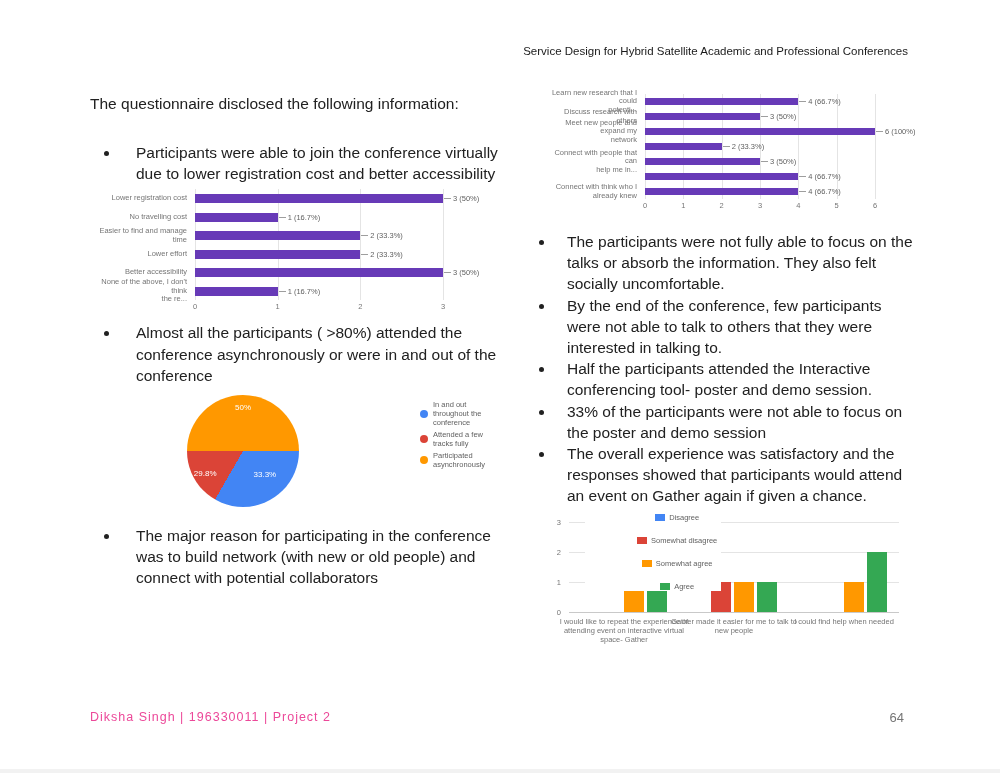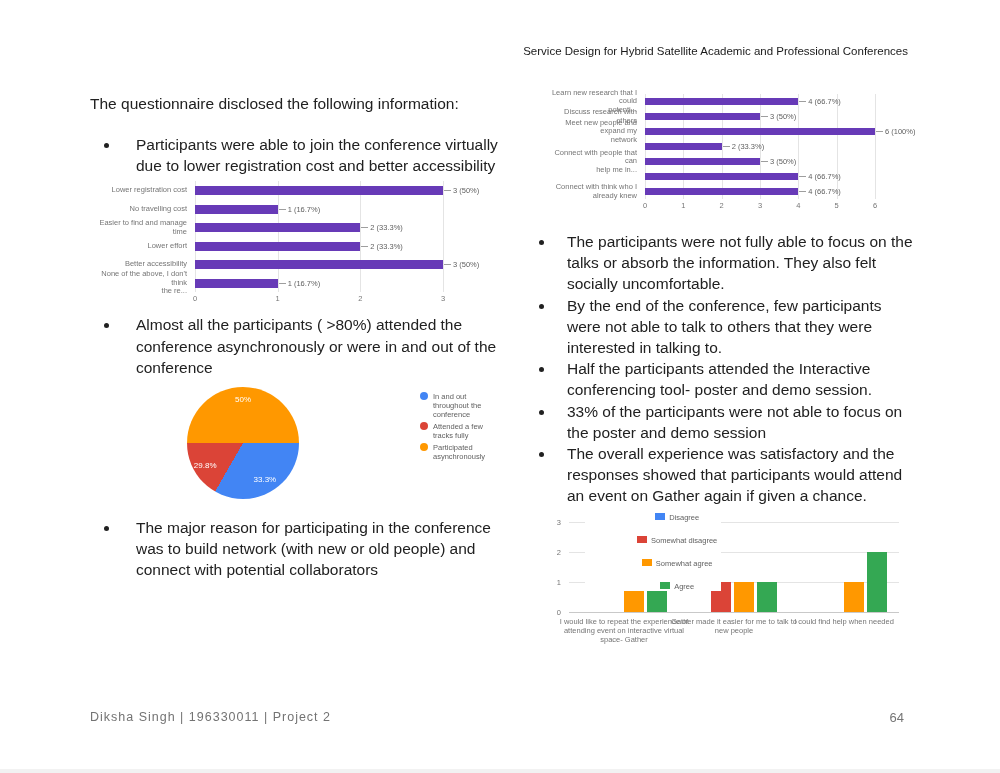--- a/index.html
+++ b/index.html
@@ -1,21 +1,21 @@
 <!DOCTYPE html>
 <html><head>
 <meta charset="utf-8">
 <style>
   html,body{margin:0;padding:0;background:#fff;}
   body{width:1000px;height:773px;font-family:"Liberation Sans",sans-serif;color:#212121;overflow:hidden;}
   .page{position:relative;width:1000px;height:773px;background:#fff;}
   .header-title{position:absolute;top:45px;left:0;width:908px;text-align:right;font-size:11.5px;color:#1a1a1a;}
   .col-left{position:absolute;left:90px;top:95px;width:422px;}
   .col-right{position:absolute;left:545px;top:88px;width:374px;}
-  .intro{margin:0 0 21px 0;font-size:15.5px;}
+  .intro{margin:0 0 29px 0;font-size:15.5px;}
   ul.bullets{margin:0;padding-left:30px;font-size:15.5px;line-height:21.2px;list-style:disc;}
   ul.bullets li{padding-left:16px;margin:0;}
   ul.right-b{padding-left:10px;}
   ul.right-b li{padding-left:12px;}
   .chart{position:relative;}
   #chart0{height:127px;margin:3px 0 8px 0;}
   #chart2{height:125px;margin:7px 16px 7px 0;}
   #chart1{height:123px;margin:0 0 20px 0;}
   #chart3{height:140px;margin-top:3px;}
   .vgrid{position:absolute;width:1px;background:#e4e4e4;}
@@ -23,28 +23,28 @@
   .baseline{position:absolute;height:1px;background:#c9c9c9;}
   .hlabel{position:absolute;display:flex;align-items:center;justify-content:flex-end;text-align:right;font-size:7.5px;line-height:8.5px;color:#757575;white-space:pre-line;}
   .hfill{position:absolute;}
   .hval{position:absolute;display:flex;align-items:center;font-size:7.5px;color:#5f5f5f;white-space:nowrap;}
   .hval .cline{display:inline-block;width:7px;height:1px;background:#9e9e9e;margin-right:2px;}
   .tick{position:absolute;font-size:7.5px;color:#757575;width:20px;text-align:center;}
   .ytick{position:absolute;font-size:7.5px;color:#757575;width:16px;text-align:right;}
   .pie-circle{position:absolute;border-radius:50%;}
   .pie-label{position:absolute;color:#fff;font-size:8px;transform:translate(-50%,-50%);}
   .legend{position:absolute;font-size:7.5px;color:#616161;}
-  .legend-item{display:flex;margin-bottom:3px;padding-left:48px;}
+  .legend-item{display:flex;align-items:center;margin-bottom:3px;padding-left:48px;}
   .legend-dot{width:8px;height:8px;border-radius:50%;margin-right:5px;flex:0 0 auto;}
   .legend-sq{width:10px;height:7px;margin-right:4px;flex:0 0 auto;}
   .vlegend{position:absolute;display:flex;gap:14px;align-items:center;background:#fff;font-size:7.5px;color:#616161;padding:0 4px;}
   .vlegend .legend-item{margin:0;}
   .vbar{position:absolute;}
   .vcat{position:absolute;font-size:7.5px;line-height:9px;color:#757575;text-align:center;white-space:pre-line;}
-  .footer-author{position:absolute;top:710px;left:90px;font-size:12.5px;letter-spacing:1px;color:#737373;}
+  .footer-author{position:absolute;top:710px;left:90px;font-size:12.5px;letter-spacing:1px;color:#ec4899;}
   .page-number{position:absolute;top:710px;left:860px;width:44px;text-align:right;font-size:13px;color:#757575;}
   .bottom-edge{position:absolute;left:0;top:769px;width:1000px;height:4px;background:#f2f2f2;}
 </style>
 </head>
 <body>
 
 <div class="page">
 
   <div class="header-title">Service Design for Hybrid Satellite Academic and Professional Conferences</div>
 
@@ -99,21 +99,21 @@
           <span class="cline"></span>
           <span>1 (16.7%)</span>
         </div>
       </div>
     <ul class="bullets">
       <li>Almost all the participants ( &gt;80%) attended the conference asynchronously or were in and out of the conference</li>
     </ul>
     <div class="chart" id="chart2">
         <div class="pie-circle" style="left: 97px; top: 2px; width: 112px; height: 112px; background: conic-gradient(from 270deg, rgb(255, 152, 0) 0deg, rgb(255, 152, 0) 180deg, rgb(66, 133, 244) 180deg, rgb(66, 133, 244) 299.88deg, rgb(219, 68, 55) 299.88deg, rgb(219, 68, 55) 360deg);"></div>
         <div class="pie-label" style="left: 153px; top: 14.32px;">50%</div>
-        <div class="pie-label" style="left: 174.88px; top: 94px;">33.3%</div>
+        <div class="pie-label" style="left: 174.88px; top: 81px;">33.3%</div>
         <div class="pie-label" style="left: 115.195px; top: 79.8796px;">29.8%</div>
         <div class="legend" style="left: 282px; top: 7px;">
           <div class="legend-item">
             <span class="legend-dot" style="background: rgb(66, 133, 244);"></span>
             <span>In and out throughout the conference</span>
           </div>
           <div class="legend-item">
             <span class="legend-dot" style="background: rgb(219, 68, 55);"></span>
             <span>Attended a few tracks fully</span>
           </div>

